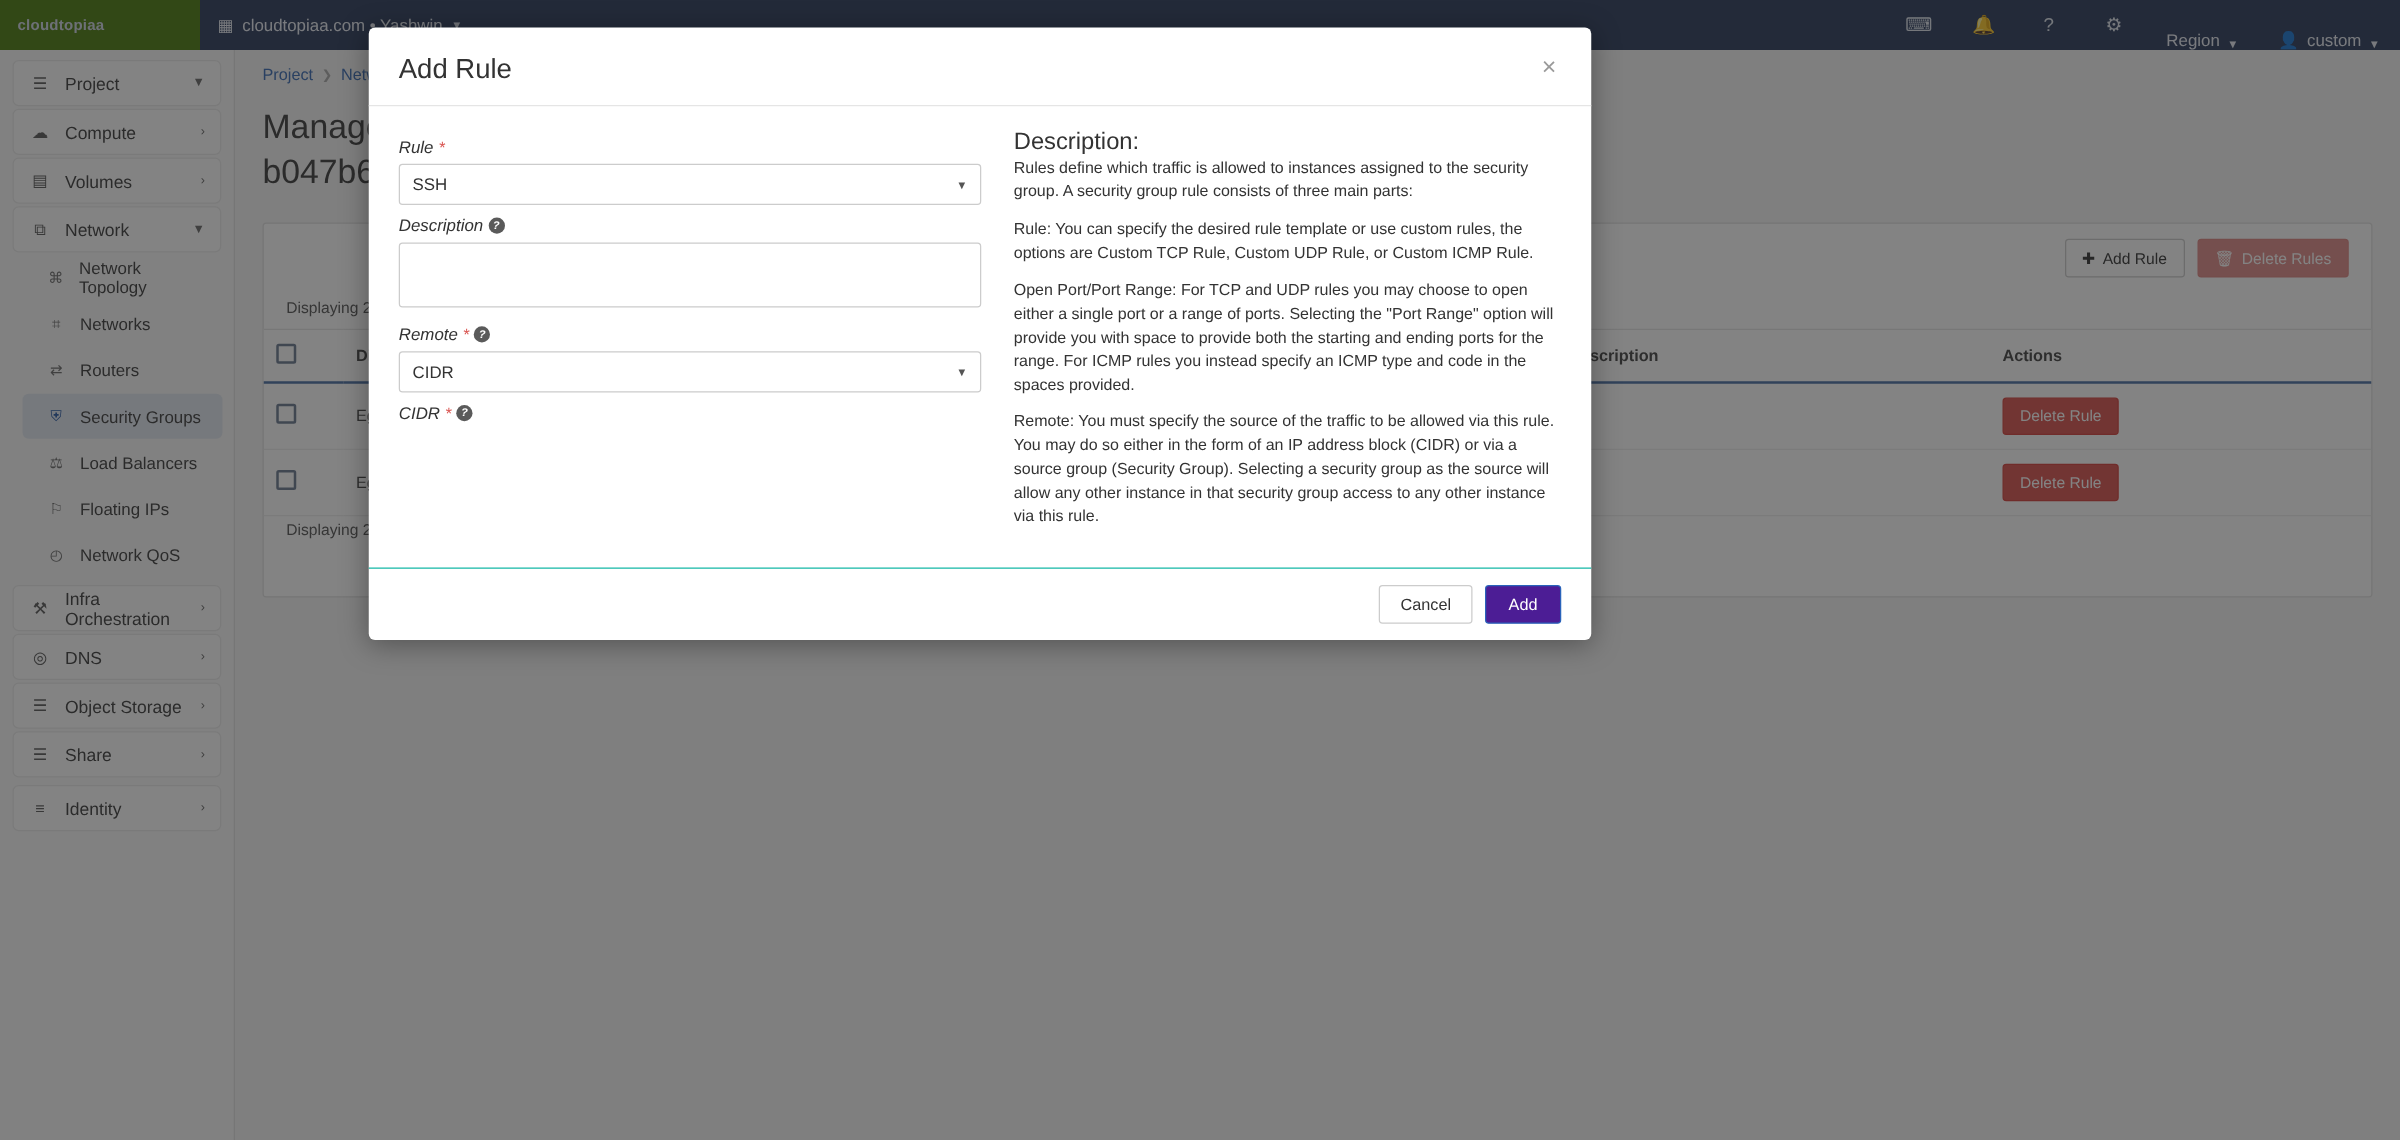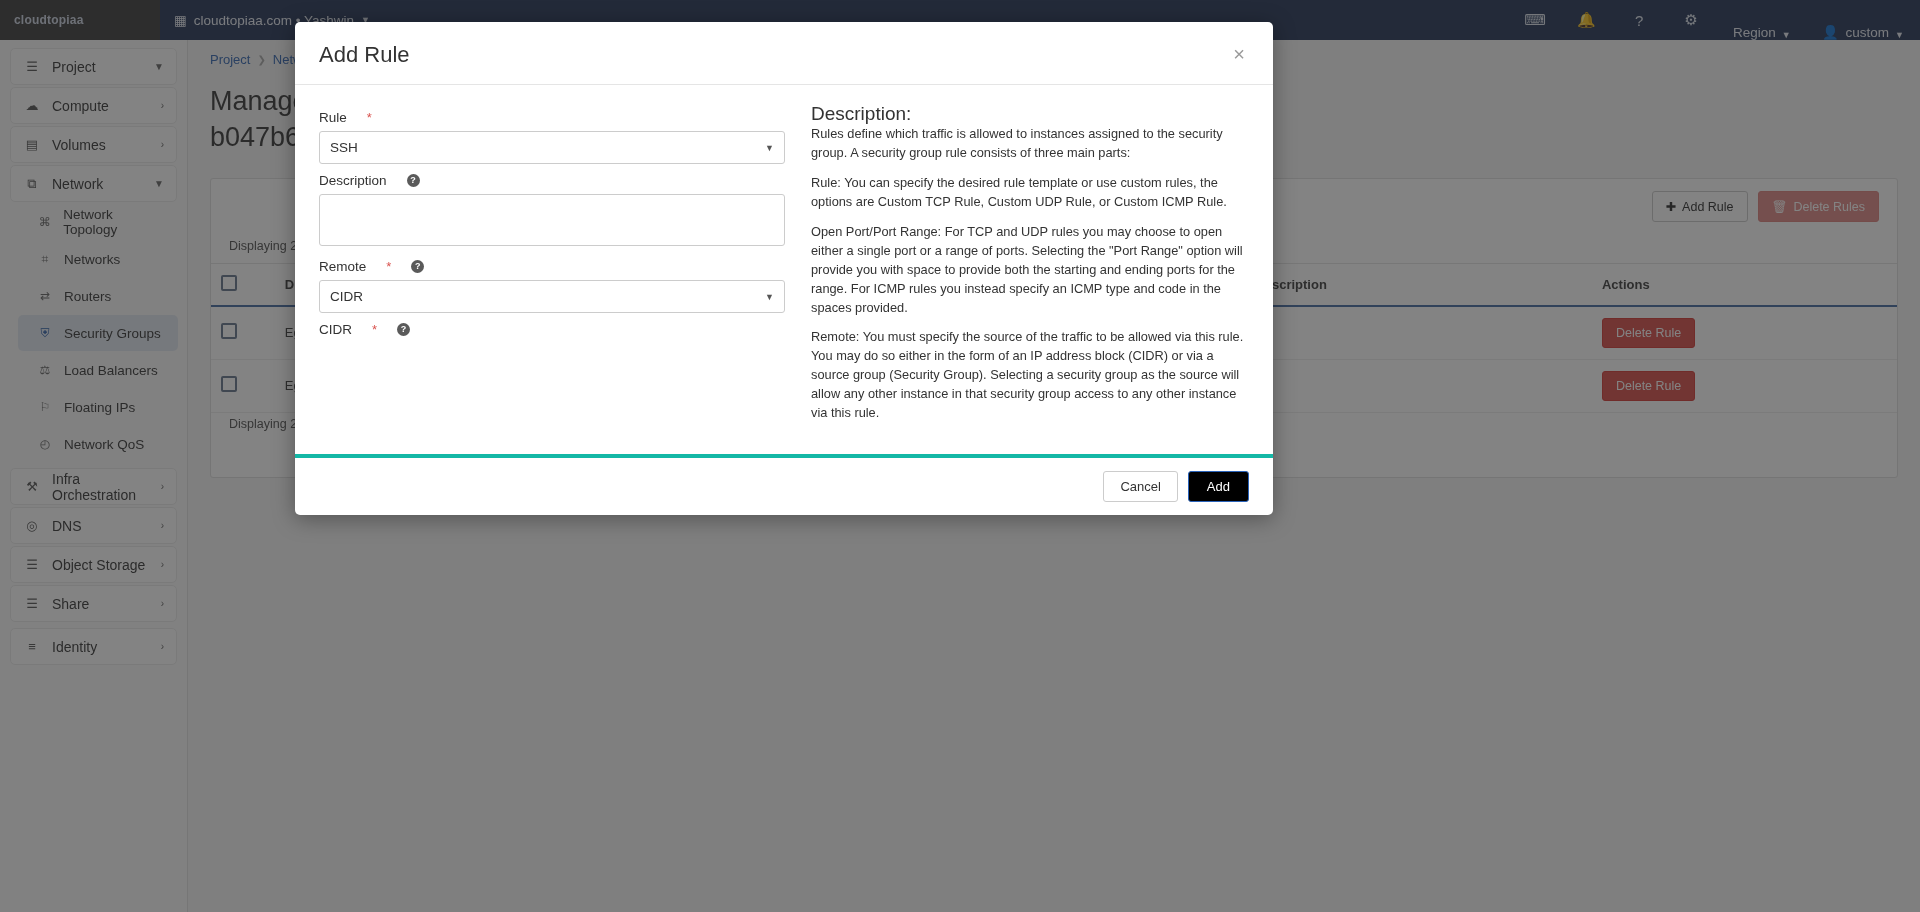--- a/index.html
+++ b/index.html
@@ -14,21 +14,21 @@
 
   
   .topbar {
     position: absolute; top: 0; left: 0; width: 1920px; height: 40px;
     background: #2a3a5c; display: flex; align-items: center;
     color: #fff; font-size: 13px; z-index: 5;
   }
   .brand {
     width: 160px; height: 40px; display: flex; align-items: center;
     padding-left: 14px; font-size: 13px; font-weight: bold; color: #cfd6e4;
-    background: #404040;
+    background: #4d7c0f;
   }
   .brand-logo { font-size: 12px; letter-spacing: .2px; }
   .ctx-switch {
     display: flex; align-items: center; gap: 7px; padding: 0 14px; height: 40px;
     font-size: 13.5px; color: #e8ecf3;
   }
   .ctx-switch .caret { font-size: 9px; opacity: .9; }
   .topbar-spacer { flex: 1; }
   .top-icons { display: flex; align-items: center; gap: 0; height: 40px; }
   .top-icon {
@@ -120,21 +120,21 @@
   }
   .modal-header {
     padding: 20px 24px 16px 24px; border-bottom: 1px solid #e5e5e5;
     display: flex; align-items: flex-start;
   }
   .modal-title { font-size: 22px; color: #333; font-weight: normal; flex: 1; }
   .modal-close { font-size: 20px; color: #9a9a9a; line-height: 1; padding: 2px 4px; }
   .modal-body { display: flex; padding: 16px 24px 20px 24px; gap: 26px; }
   .form-col { width: 466px; }
   .desc-col { flex: 1; padding-top: 2px; }
-  .f-label { font-size: 13.5px; color: #333; margin: 9px 0 6px 0; display: flex; align-items: center; gap: 20px; }
+  .f-label { font-size: 13.5px; color: #333; margin: 9px 0 6px 0; display: flex; align-items: center; gap: 4px; font-style: italic; }
   .req { color: #d9534f; font-size: 13px; }
   .help-dot {
     display: inline-block; width: 13px; height: 13px; border-radius: 50%;
     background: #5a5a5a; color: #fff; font-size: 9px; line-height: 13px;
     text-align: center; font-weight: bold;
   }
   .f-select {
     width: 100%; height: 33px; border: 1px solid #ccc; border-radius: 3px;
     background: #fff; font-size: 13.5px; color: #333; padding: 0 28px 0 10px;
     display: flex; align-items: center; position: relative;
@@ -148,25 +148,25 @@
   .f-input {
     width: 100%; height: 33px; border: 1px solid #ccc; border-radius: 3px;
     background: #fff; font-size: 13.5px; padding: 0 10px; color: #333;
     font-family: "Liberation Sans", sans-serif;
   }
   .f-input::placeholder { color: #a9a9a9; }
   .desc-title { font-size: 19px; color: #333; margin-bottom: 0; }
   .desc-p { font-size: 12.8px; color: #333; line-height: 1.48; margin: 0 0 11px 0; }
   .desc-p b { font-weight: normal; }
   .modal-footer {
-    border-top: 4px solid #14b8a6; padding: 13px 24px; display: flex;
+    border-top: 1px solid #14b8a6; padding: 13px 24px; display: flex;
     justify-content: flex-end; gap: 10px;
   }
   .btn-default { background: #fff; border: 1px solid #ccc; color: #333; padding: 7px 16px; font-size: 13px; border-radius: 3px; }
-  .btn-primary { background: #000000; border: 1px solid #2a63ba; color: #fff; padding: 7px 18px; font-size: 13px; border-radius: 3px; }
+  .btn-primary { background: #4c1d95; border: 1px solid #2a63ba; color: #fff; padding: 7px 18px; font-size: 13px; border-radius: 3px; }
 </style>
 </head>
 <body>
 
 <div class="topbar">
   <div class="brand">
     <span class="brand-logo">cloudtopiaa</span>
   </div>
   <div class="ctx-switch">
     <span>▦</span>

